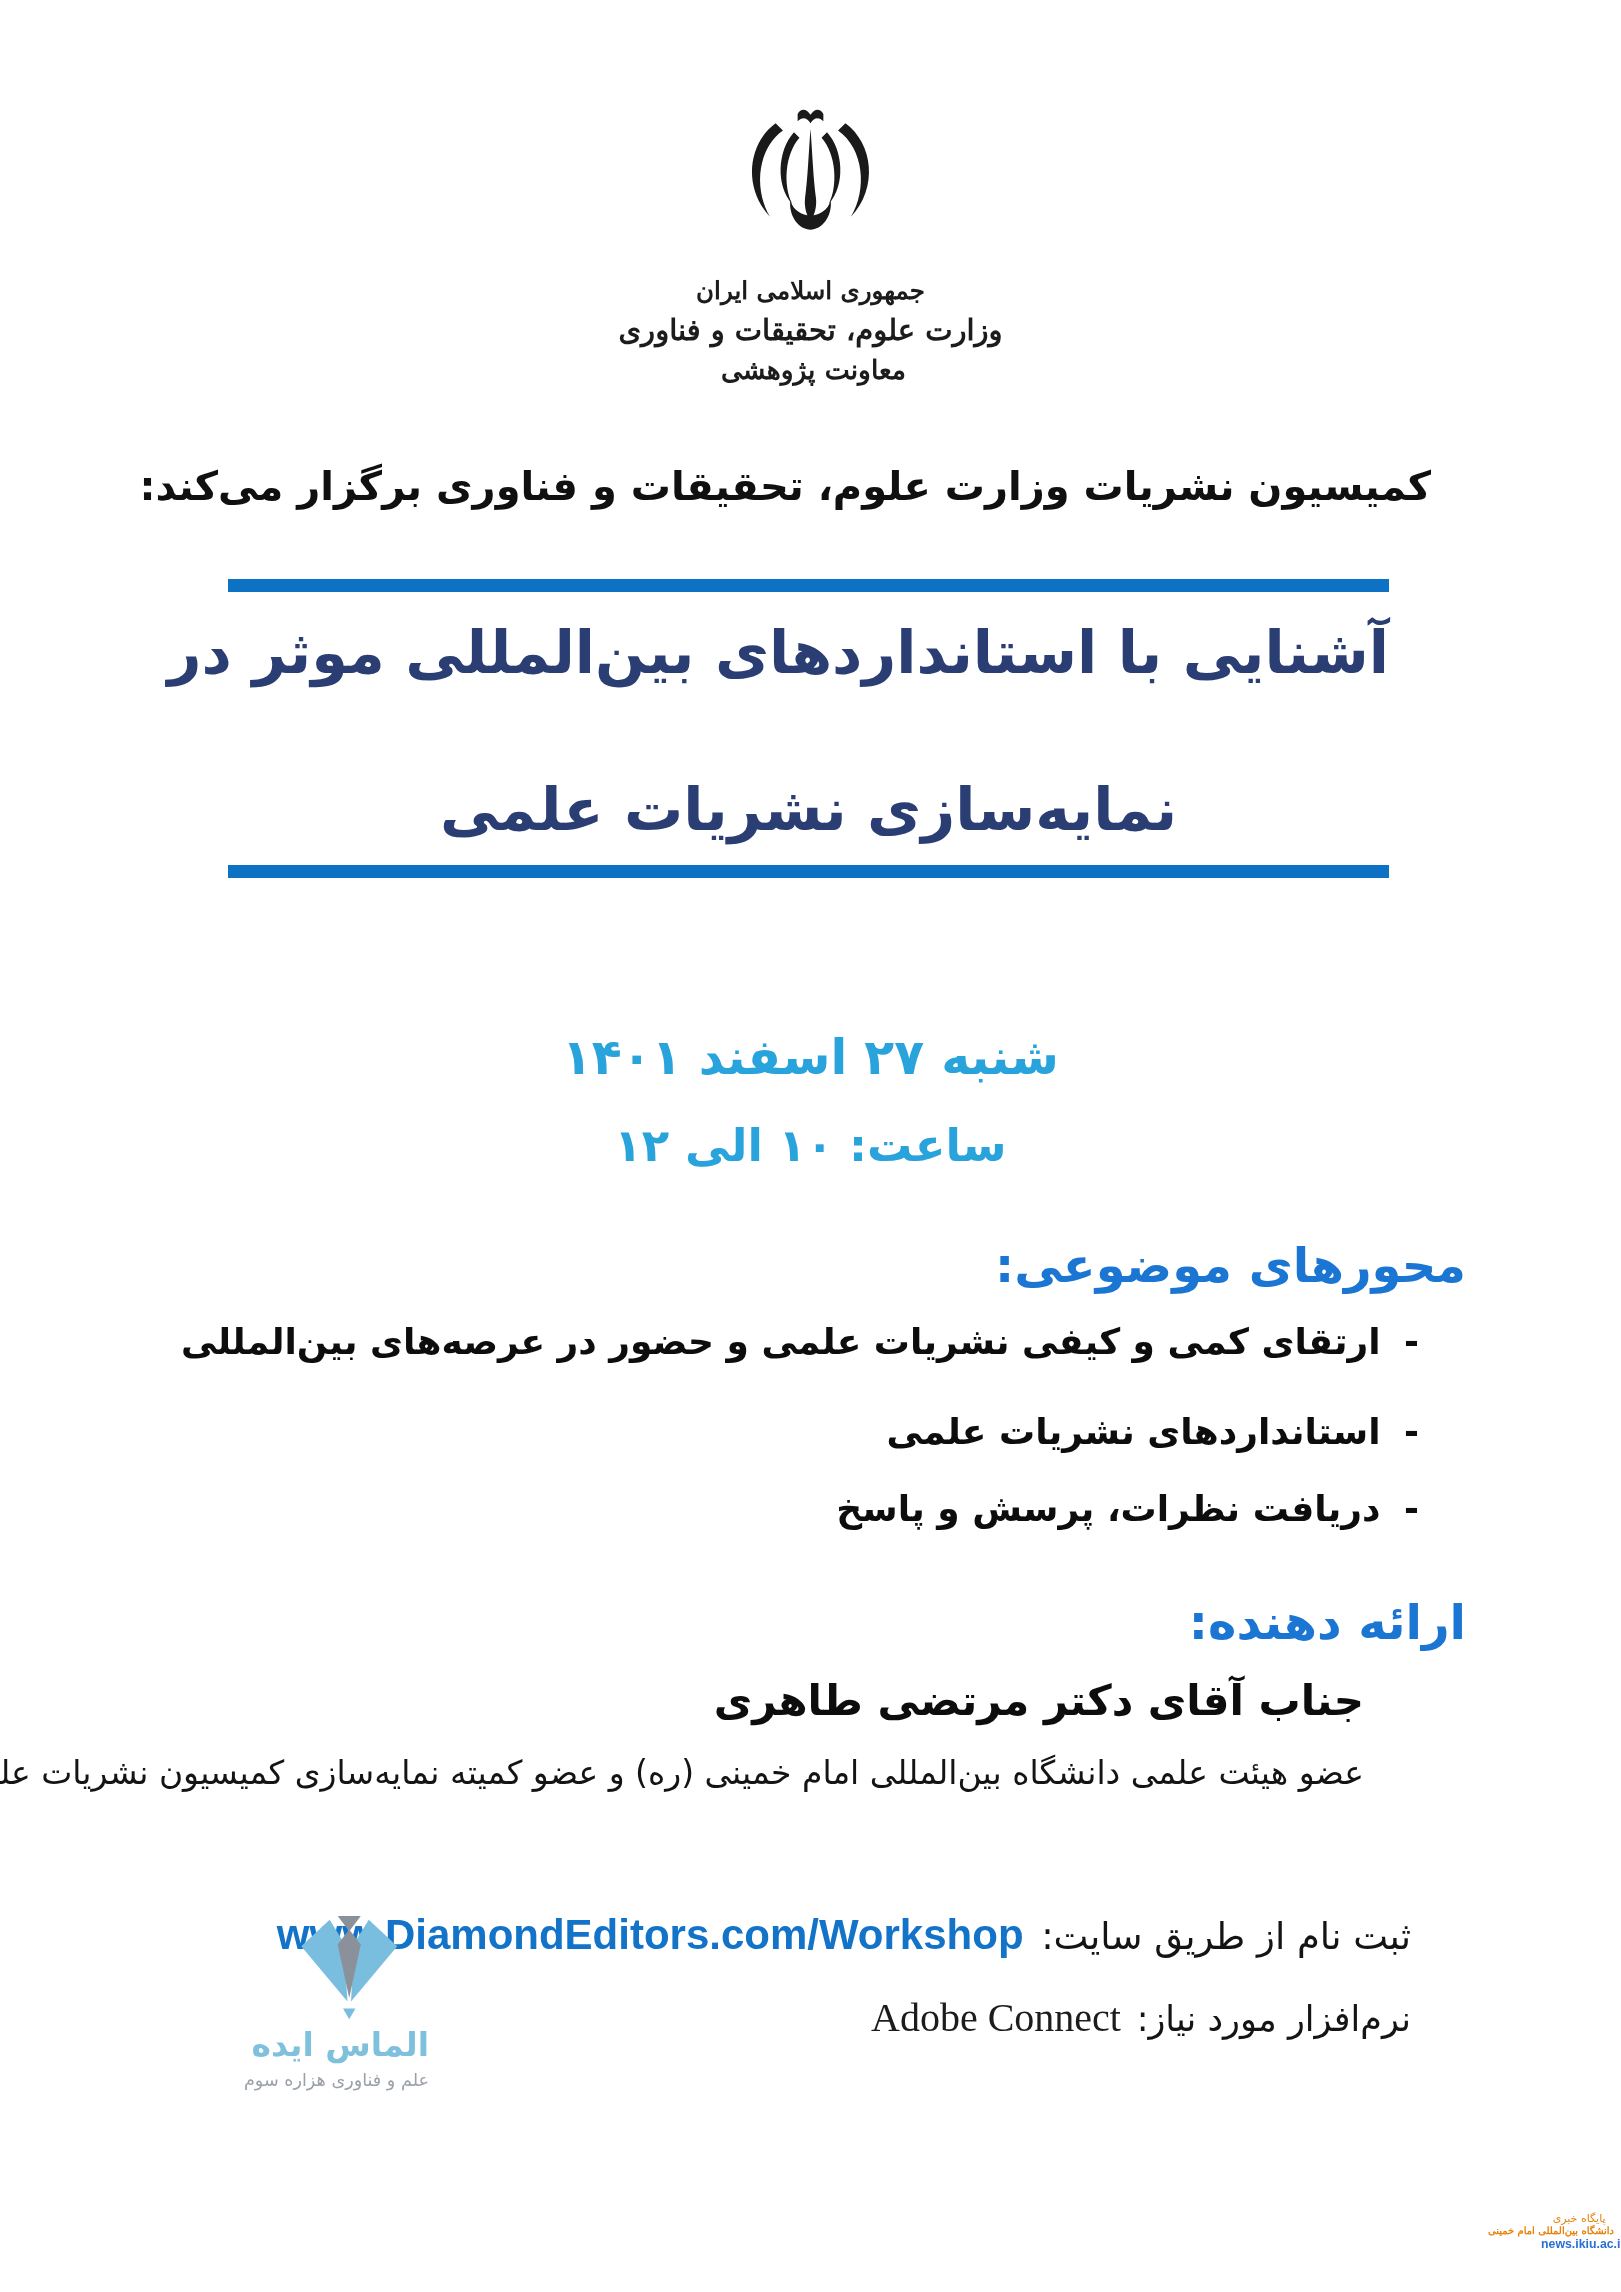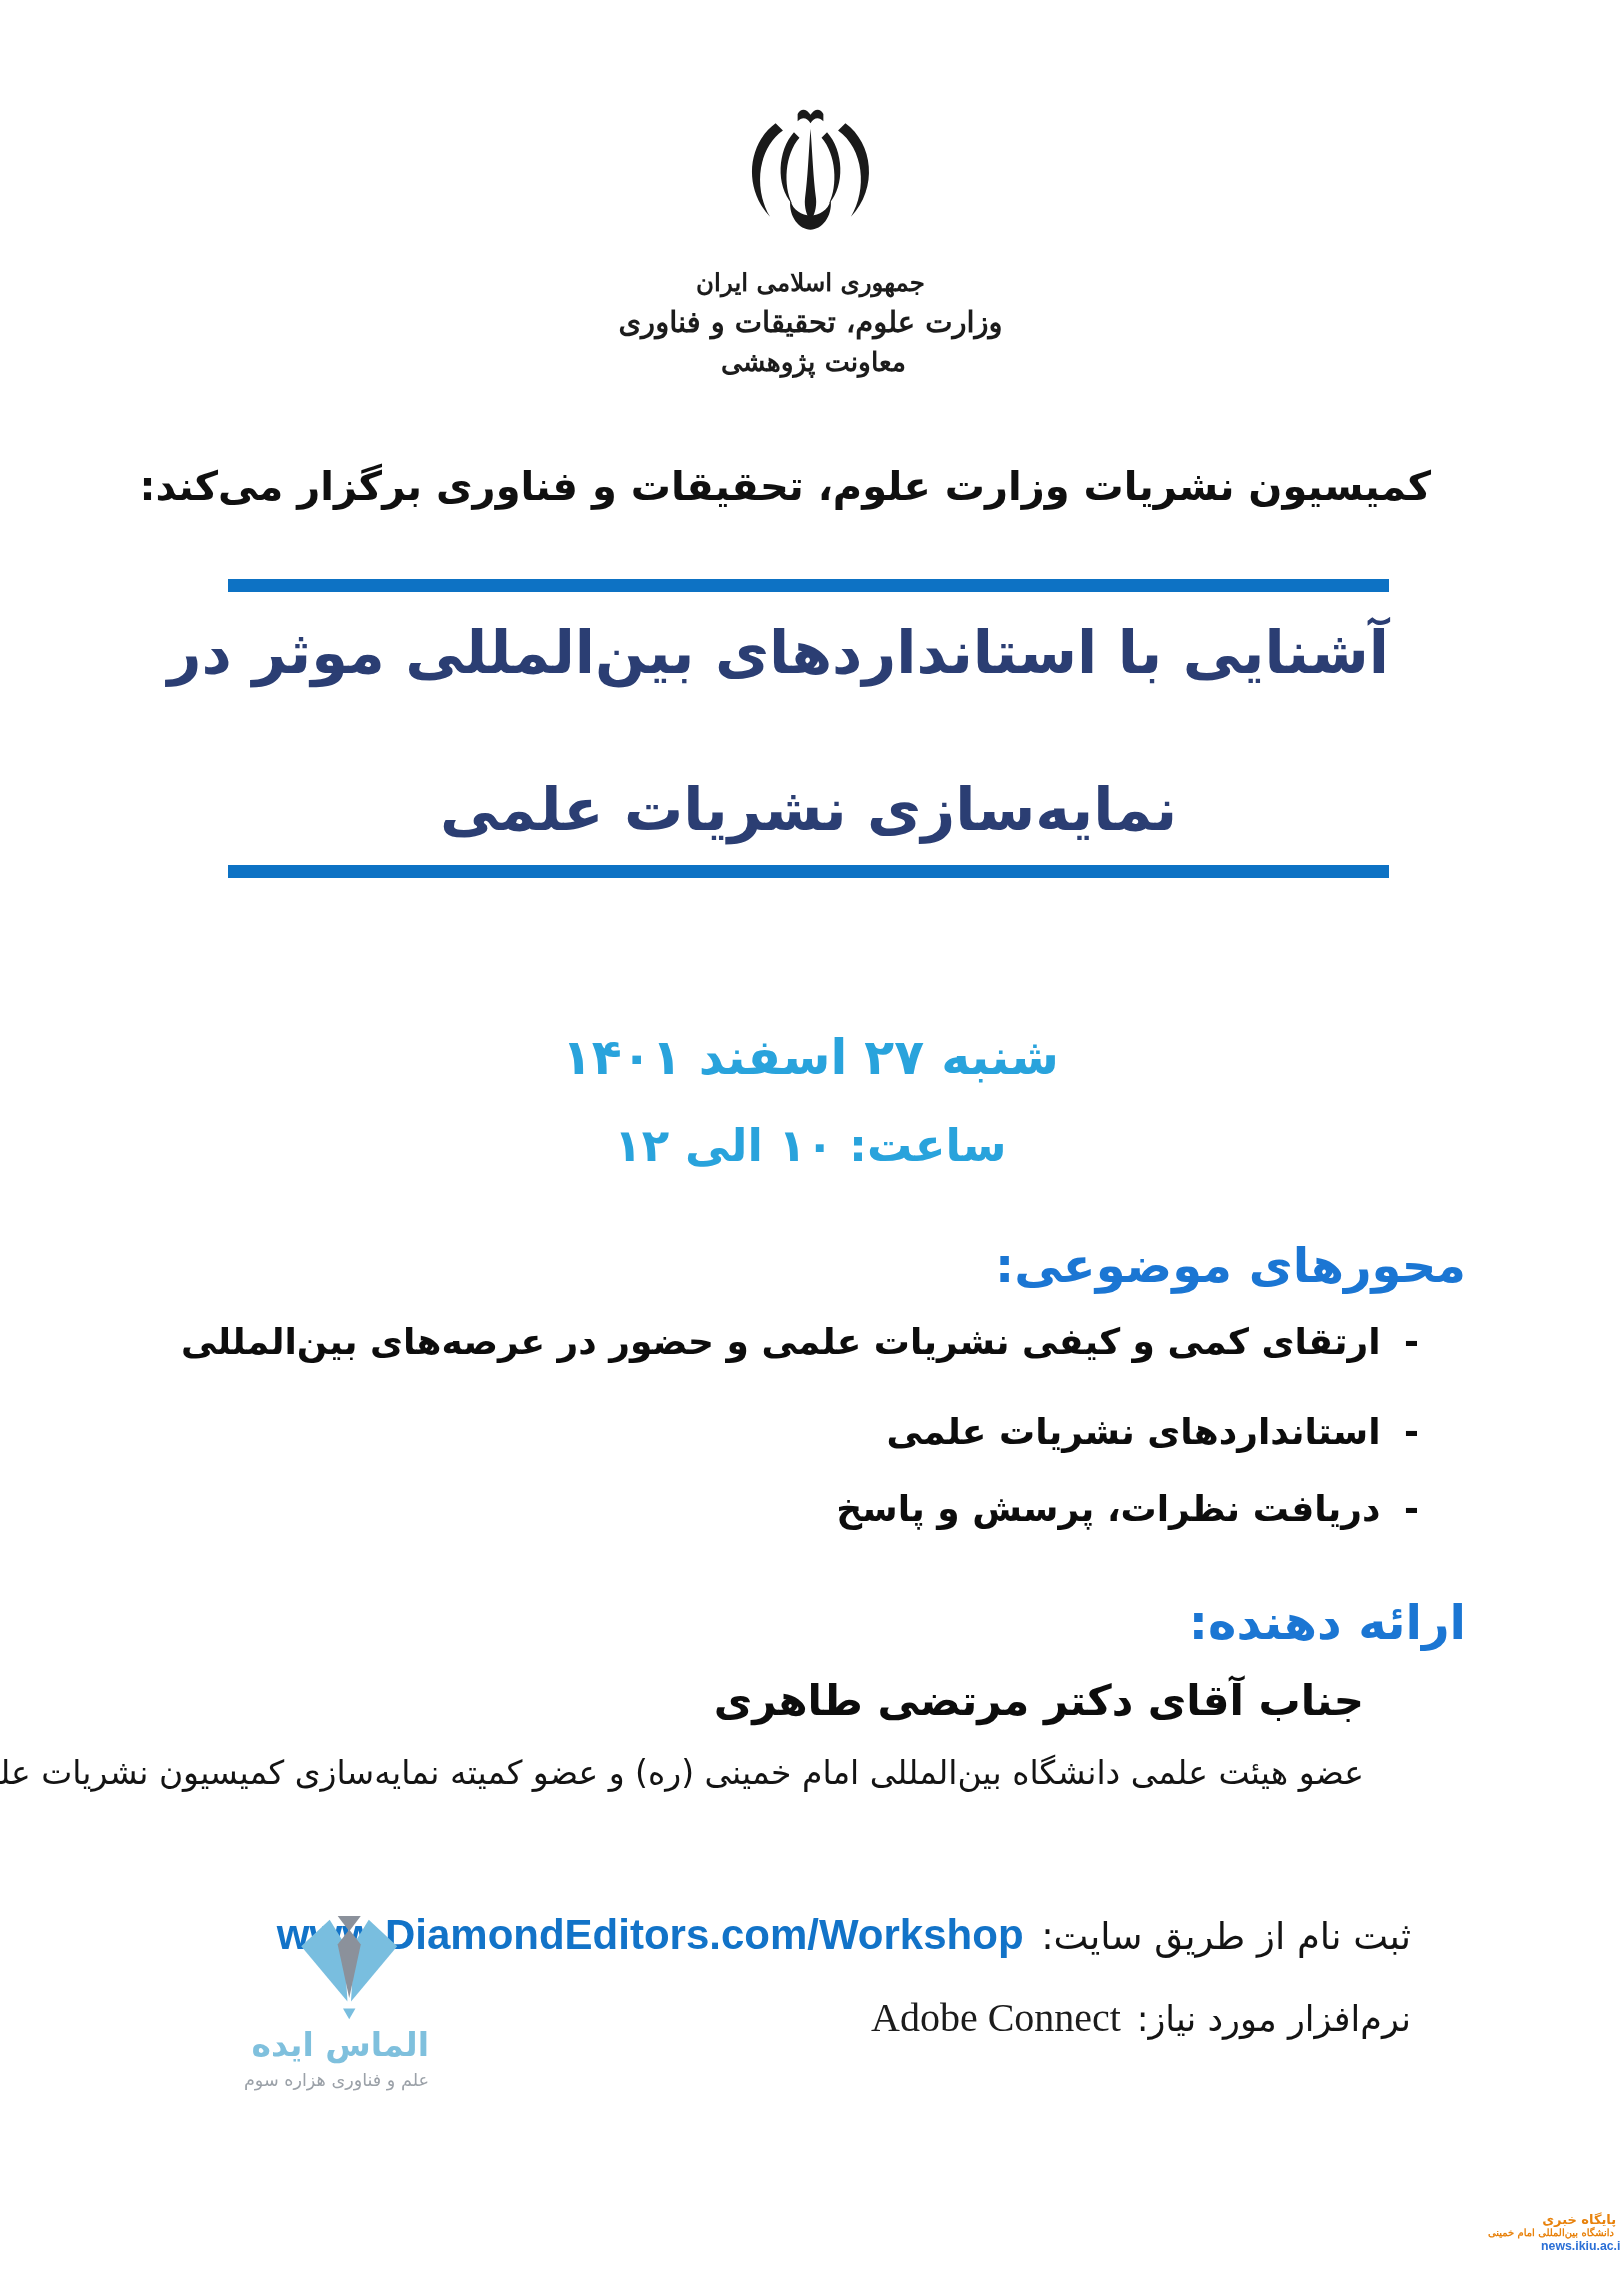--- a/index.html
+++ b/index.html
@@ -8,21 +8,21 @@
     width:1621px;height:2293px;
     background:#ffffff;
     overflow:hidden;
     font-family:"DejaVu Sans",sans-serif;
     direction:rtl;
   }
   
   .emblem-wrap{position:absolute;top:106px;left:0;width:100%;text-align:center;}
   .emblem-svg{width:147px;height:139px;display:inline-block;}
   .org-line{color:#1c1c1c;font-family:"DejaVu Serif",serif;font-weight:700;line-height:1.45;}
-  .org-line.l1{font-size:24.5px;margin-top:16px;}
+  .org-line.l1{font-size:24.5px;margin-top:24px;}
   .org-line.l2{font-size:29px;}
   .org-line.l3{font-size:26.5px;padding-left:6px;}
   
   .intro{
     position:absolute;top:463px;right:190px;
     font-size:40px;font-weight:700;color:#101010;white-space:nowrap;
   }
   
   .bar{position:absolute;left:228px;width:1161px;height:12.7px;background:#0d72c4;}
   .bar.top{top:579px;}
@@ -92,21 +92,21 @@
     font-family:"Liberation Serif",serif;
     font-size:40px;color:#1c1c1c;direction:ltr;unicode-bidi:isolate;
   }
   
   .sponsor{position:absolute;top:1909px;left:272px;width:157px;text-align:center;}
   .sponsor-svg{width:108px;height:112px;display:inline-block;}
   .sponsor-name{font-size:33px;font-weight:700;color:#7fc0dd;margin-top:0px;white-space:nowrap;}
   .sponsor-tagline{font-size:17.6px;color:#9ba1a8;margin-top:5.9px;white-space:nowrap;}
   
   .watermark{position:absolute;top:2213px;right:3.9px;width:76px;text-align:center;line-height:1.1;}
-  .wm-cal1{font-size:13px;color:#e8820c;font-weight:700;white-space:nowrap;}
+  .wm-cal1{font-size:11px;color:#e8820c;font-weight:400;white-space:nowrap;}
   .wm-cal2{
     font-family:"DejaVu Serif",serif;
     font-size:10.8px;color:#e8820c;font-weight:700;white-space:nowrap;
     transform:scale(.92);transform-origin:center;
   }
   .wm-url{
     font-family:"Liberation Sans",sans-serif;
     font-size:12.3px;font-weight:700;color:#2a6fd6;direction:ltr;white-space:nowrap;
     text-shadow:0 0 2px #fff,0 0 2px #fff,0 0 2.9px #fff;
     margin-top:1px;

